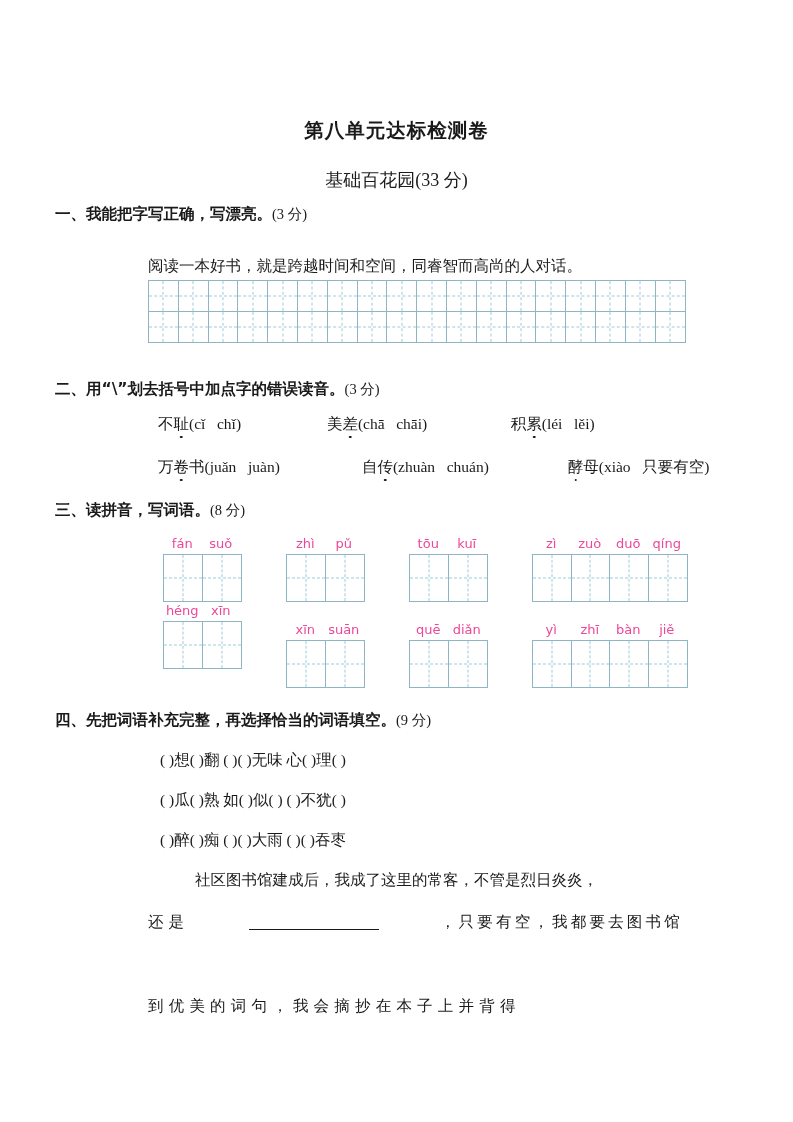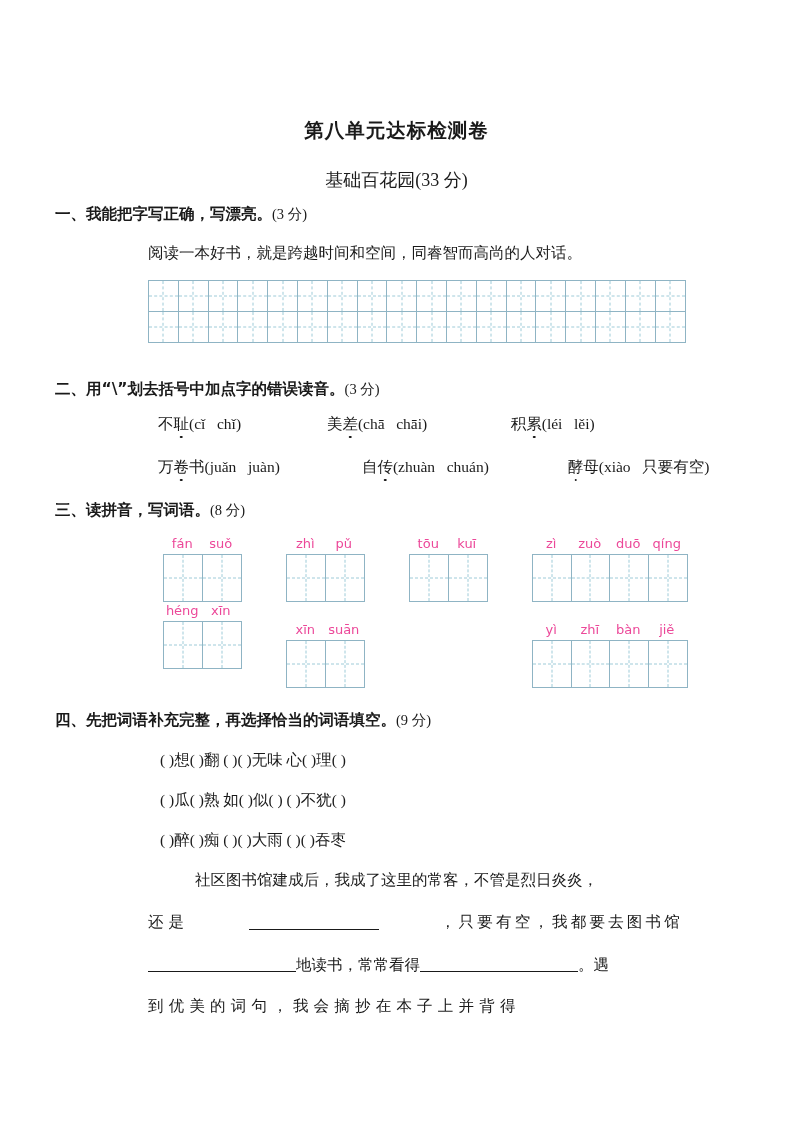--- a/index.html
+++ b/index.html
@@ -166,21 +166,21 @@
 
 <div class="page">
 
   <div class="doc-title">第八单元达标检测卷</div>
   <div class="doc-subtitle">基础百花园(33 分)</div>
 
   <div style="position:absolute; left:55px; top:204px;" class="q-heading">
     <span>一、</span><span>我能把字写正确，写漂亮。</span><span class="pts">(3 分)</span>
   </div>
 
-  <div style="position:absolute; left:148px; top:243px;" class="body-line">阅读一本好书，就是跨越时间和空间，同睿智而高尚的人对话。</div>
+  <div style="position:absolute; left:148px; top:256px;" class="body-line">阅读一本好书，就是跨越时间和空间，同睿智而高尚的人对话。</div>
 
   <div id="writing-grid">
     <div class="gridrow">
       <div class="tzg">
         <div class="cell"></div>
           <div class="cell"></div>
           <div class="cell"></div>
           <div class="cell"></div>
           <div class="cell"></div>
           <div class="cell"></div>
@@ -315,20 +315,30 @@
     <div class="pylabels">
       <span>xīn</span>
       <span>suān</span>
     </div>
     <div class="tzg">
       <div class="cell"></div>
         <div class="cell"></div>
     </div>
   </div>
 
+  <div class="pyGroup" style="left:409px; top:622px;">
+    <div class="pylabels">
+      <span>quē</span>
+      <span>diǎn</span>
+    </div>
+    <div class="tzg">
+      <div class="cell"></div>
+        <div class="cell"></div>
+    </div>
+  </div>
 
   <div class="pyGroup" style="left:532px; top:622px;">
     <div class="pylabels">
       <span>yì</span>
       <span>zhī</span>
       <span>bàn</span>
       <span>jiě</span>
     </div>
     <div class="tzg">
       <div class="cell"></div>
@@ -347,21 +357,18 @@
   <div class="idiom-row" style="left:160px; top:830px;">(    )醉(    )痴   (    )(    )大雨   (    )(    )吞枣</div>
 
   <div class="passage-line" style="left:195px; top:870px;">社区图书馆建成后，我成了这里的常客，不管是烈日炎炎，</div>
 
   <div class="passage-line just" style="left:148px; top:912px; width:535px; white-space:nowrap;">
     <span style="letter-spacing: 5px;">还是</span>
     <span class="blank" style="width:130px; height:17px;"></span>
     <span style="letter-spacing: 3.2px;">，只要有空，我都要去图书馆</span>
   </div>
 
-  <div class="passage-line" style="left:148px; top:954px; width:535px;">
-    <span class="blank" style="width:148px; height:17px;"></span><span>地读书，常常看得</span><span class="blank" style="width:158px; height:17px;"></span><span>。遇</span>
-  </div>
 
   <div class="passage-line just" style="left:148px; top:996px; width:535px;">
     <span style="letter-spacing: 5.2px;">到优美的词句，我会摘抄在本子上并背得</span>
   </div>
 
 </div>
 
 </body></html>

